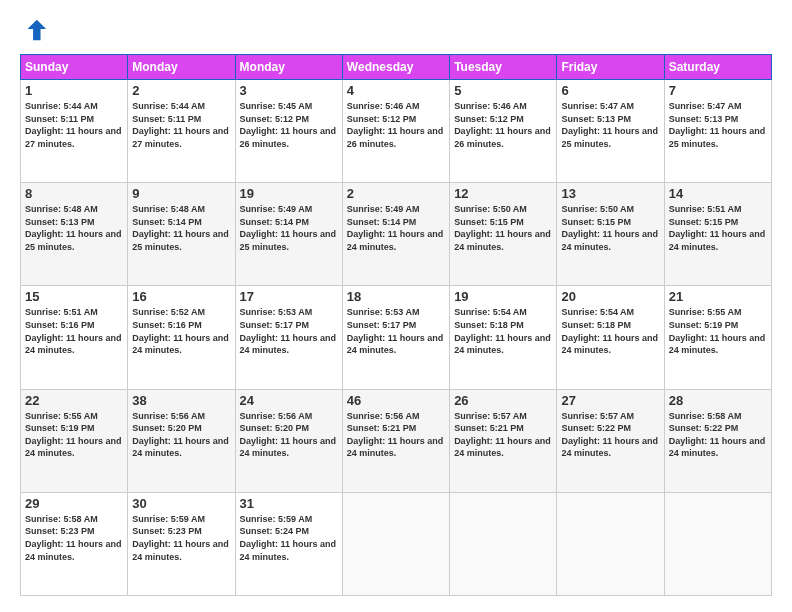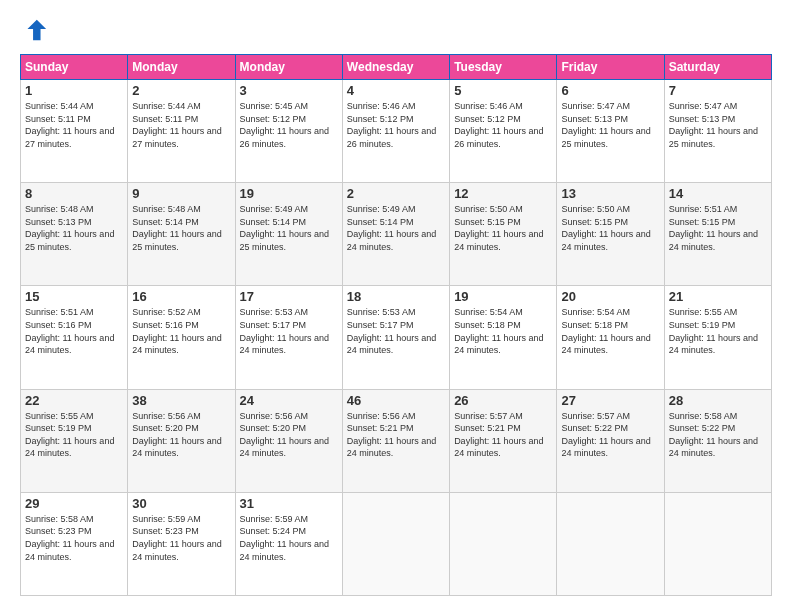--- a/index.html
+++ b/index.html
@@ -60,21 +60,21 @@
       color: #333;
     }
     .calendar {
       flex: 1;
       border: 1px solid #ccc;
       border-collapse: collapse;
       width: 100%;
       table-layout: fixed;
     }
     .calendar th {
-      background: #ec4899;
+      background: #d946ef;
       color: white;
       font-size: 12px;
       font-weight: bold;
       padding: 5px 4px;
       text-align: left;
       border: 1px solid #1565c0;
     }
     .calendar td {
       border: 1px solid #ccc;
       vertical-align: top;
@@ -93,20 +93,21 @@
       font-size: 13px;
       font-weight: bold;
       color: #333;
       display: block;
       margin-bottom: 2px;
     }
     .day-info {
       font-size: 9px;
       line-height: 1.4;
       color: #333;
+      font-weight: bold;
     }
     .empty-cell {
       background: #f9f9f9 !important;
     }
   </style>
 </head>
 <body>
 
 <div class="page">
   <div class="header">

